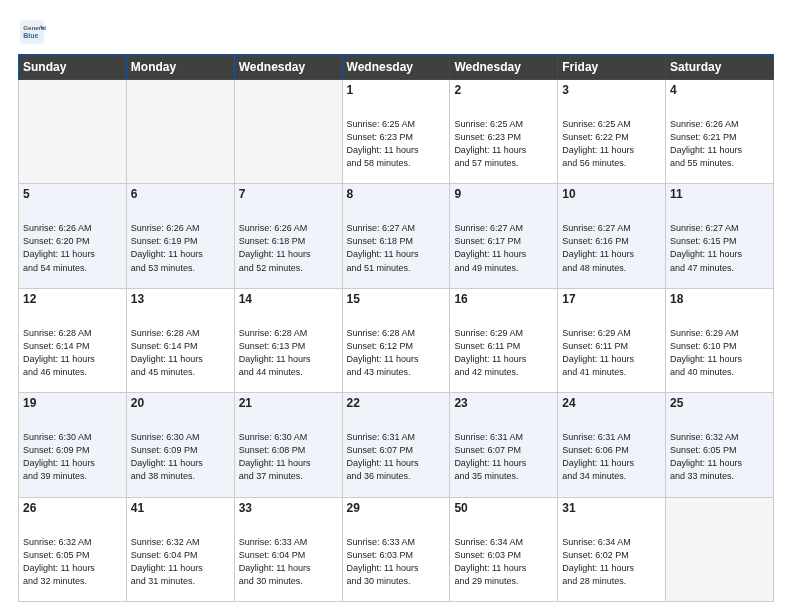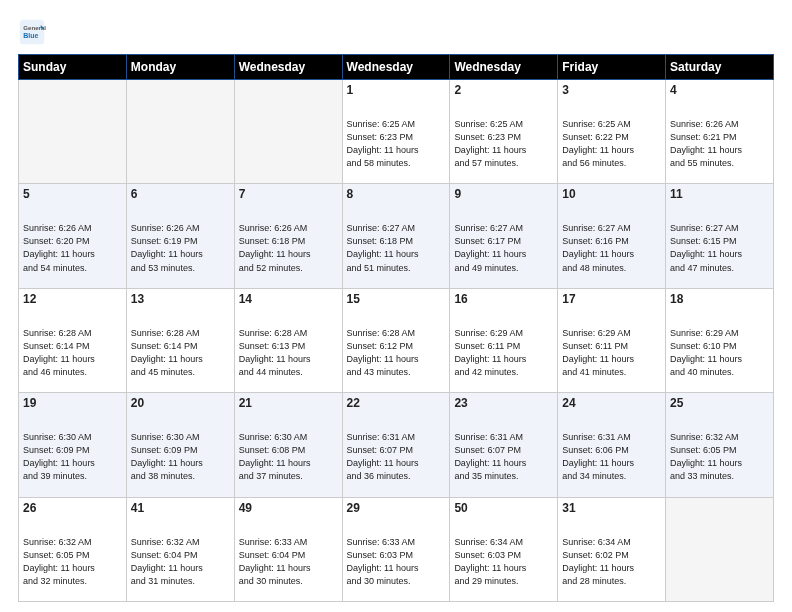--- a/index.html
+++ b/index.html
@@ -49,21 +49,21 @@
       margin-top: 2px;
     }
     .calendar {
       flex: 1;
       border: 1px solid #ccc;
       border-collapse: collapse;
       width: 100%;
       table-layout: fixed;
     }
     .calendar th {
-      background: #000000;
+      background: #404040;
       color: #fff;
       font-size: 12px;
       font-weight: bold;
       padding: 5px 4px;
       text-align: left;
       border: 1px solid #1e5090;
     }
     .calendar td {
       vertical-align: top;
       border: 1px solid #ccc;
@@ -326,21 +326,21 @@
 and 32 minutes.</div>
           </td>
           <td>
             <span class="day-num">41</span>
             <div class="day-info" style="white-space: pre-line;">Sunrise: 6:32 AM
 Sunset: 6:04 PM
 Daylight: 11 hours
 and 31 minutes.</div>
           </td>
           <td>
-            <span class="day-num">49</span>
+            <span class="day-num">33</span>
             <div class="day-info" style="white-space: pre-line;">Sunrise: 6:33 AM
 Sunset: 6:04 PM
 Daylight: 11 hours
 and 30 minutes.</div>
           </td>
           <td>
             <span class="day-num">29</span>
             <div class="day-info" style="white-space: pre-line;">Sunrise: 6:33 AM
 Sunset: 6:03 PM
 Daylight: 11 hours

